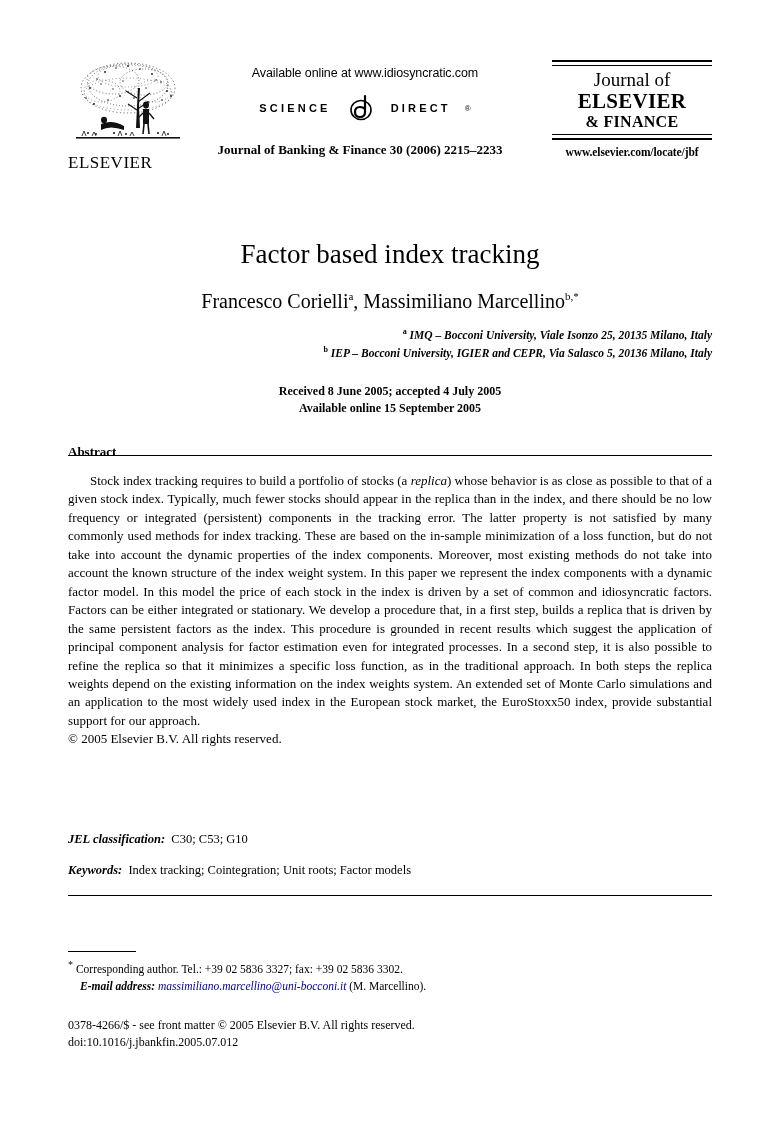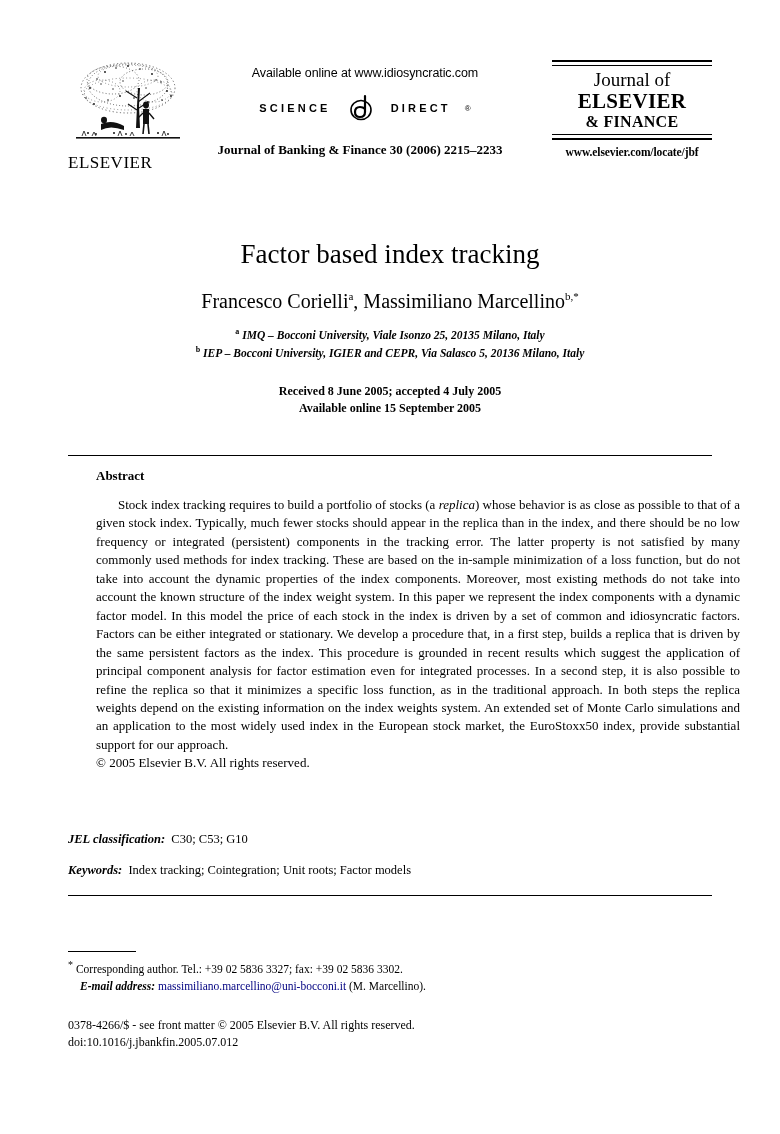--- a/index.html
+++ b/index.html
@@ -169,20 +169,21 @@
     font-size: 11px;
     vertical-align: super;
   }
   .affil {
     margin-top: 13px;
     font-size: 11.5px;
     font-style: italic;
     font-weight: bold;
     font-family: "Liberation Serif", serif;
     line-height: 1.45;
+    text-align: right;
   }
   .affil sup {
     font-size: 8px;
     vertical-align: super;
     font-style: normal;
   }
   .dates {
     margin-top: 22px;
     font-size: 12px;
     font-weight: bold;
@@ -198,23 +199,22 @@
     height: 0;
     border-top: 1.6px solid #000;
   }
   #rule-top-abstract { top: 455px; }
   #rule-bottom-keywords { top: 895px; }
 
   
   .abstract-section {
     position: absolute;
     left: 68px;
-    top: 468px;
+    top: 444px;
     width: 644px;
-    margin-left: 28px;
   }
   .abstract-heading {
     font-size: 13px;
     font-weight: bold;
     font-family: "Liberation Serif", serif;
     margin: 0 0 12px 0;
   }
   .abstract-body {
     font-size: 13px;
     font-family: "Liberation Serif", serif;
@@ -271,20 +271,21 @@
     line-height: 1.5;
   }
   .footnote .fn-star {
     font-size: 10px;
     vertical-align: super;
   }
   .fn-line2 { padding-left: 12px; }
   .email-link {
     color: #000080;
     text-decoration: none;
+    font-style: italic;
   }
 
   
   .footer {
     position: absolute;
     left: 68px;
     top: 1017px;
     width: 644px;
     font-size: 12px;
     font-family: "Liberation Serif", serif;

